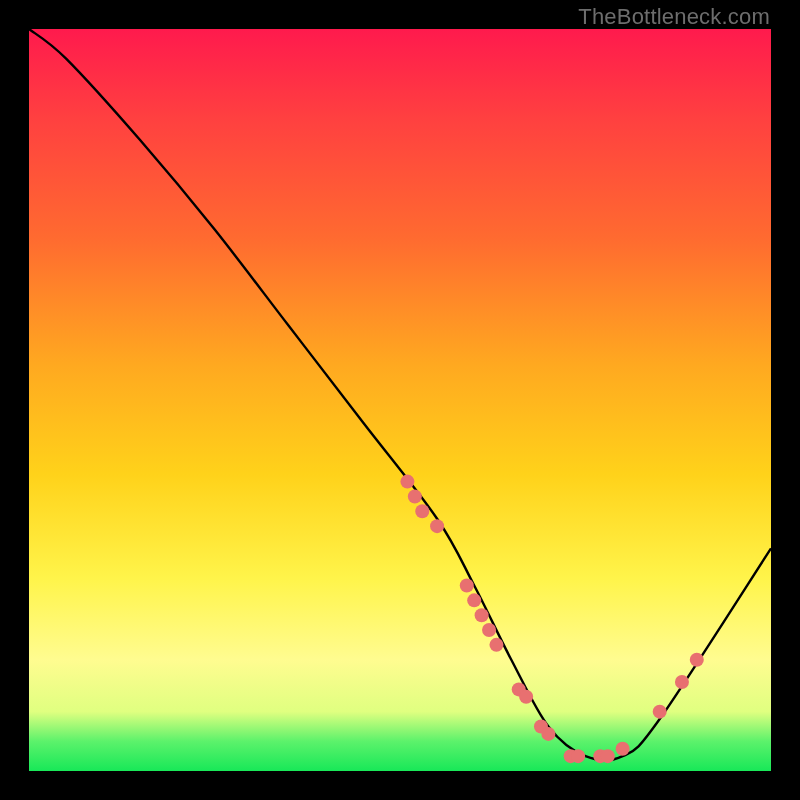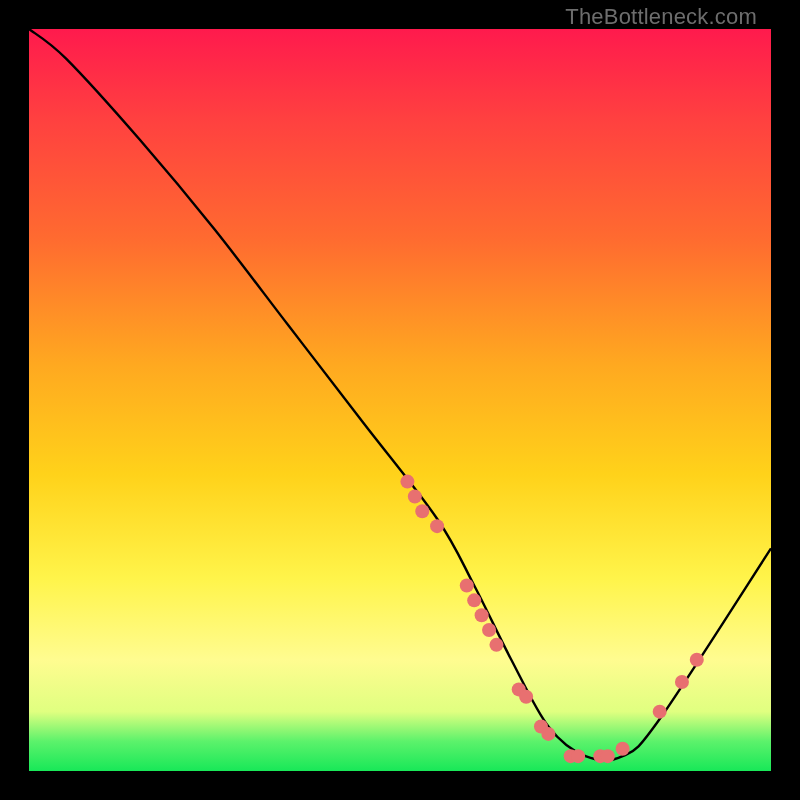--- a/index.html
+++ b/index.html
@@ -44,21 +44,21 @@
     position: absolute;
     left: 0;
     top: 0;
     width: 742px;
     height: 742px;
     overflow: visible;
   }
   .attribution {
     position: absolute;
     top: 4px;
-    right: 43px;
+    right: 30px;
     color: #6d6d6d;
     font-size: 22px;
     font-weight: 500;
     letter-spacing: 0.2px;
     user-select: none;
   }
 </style>
 </head>
 <body>
 

